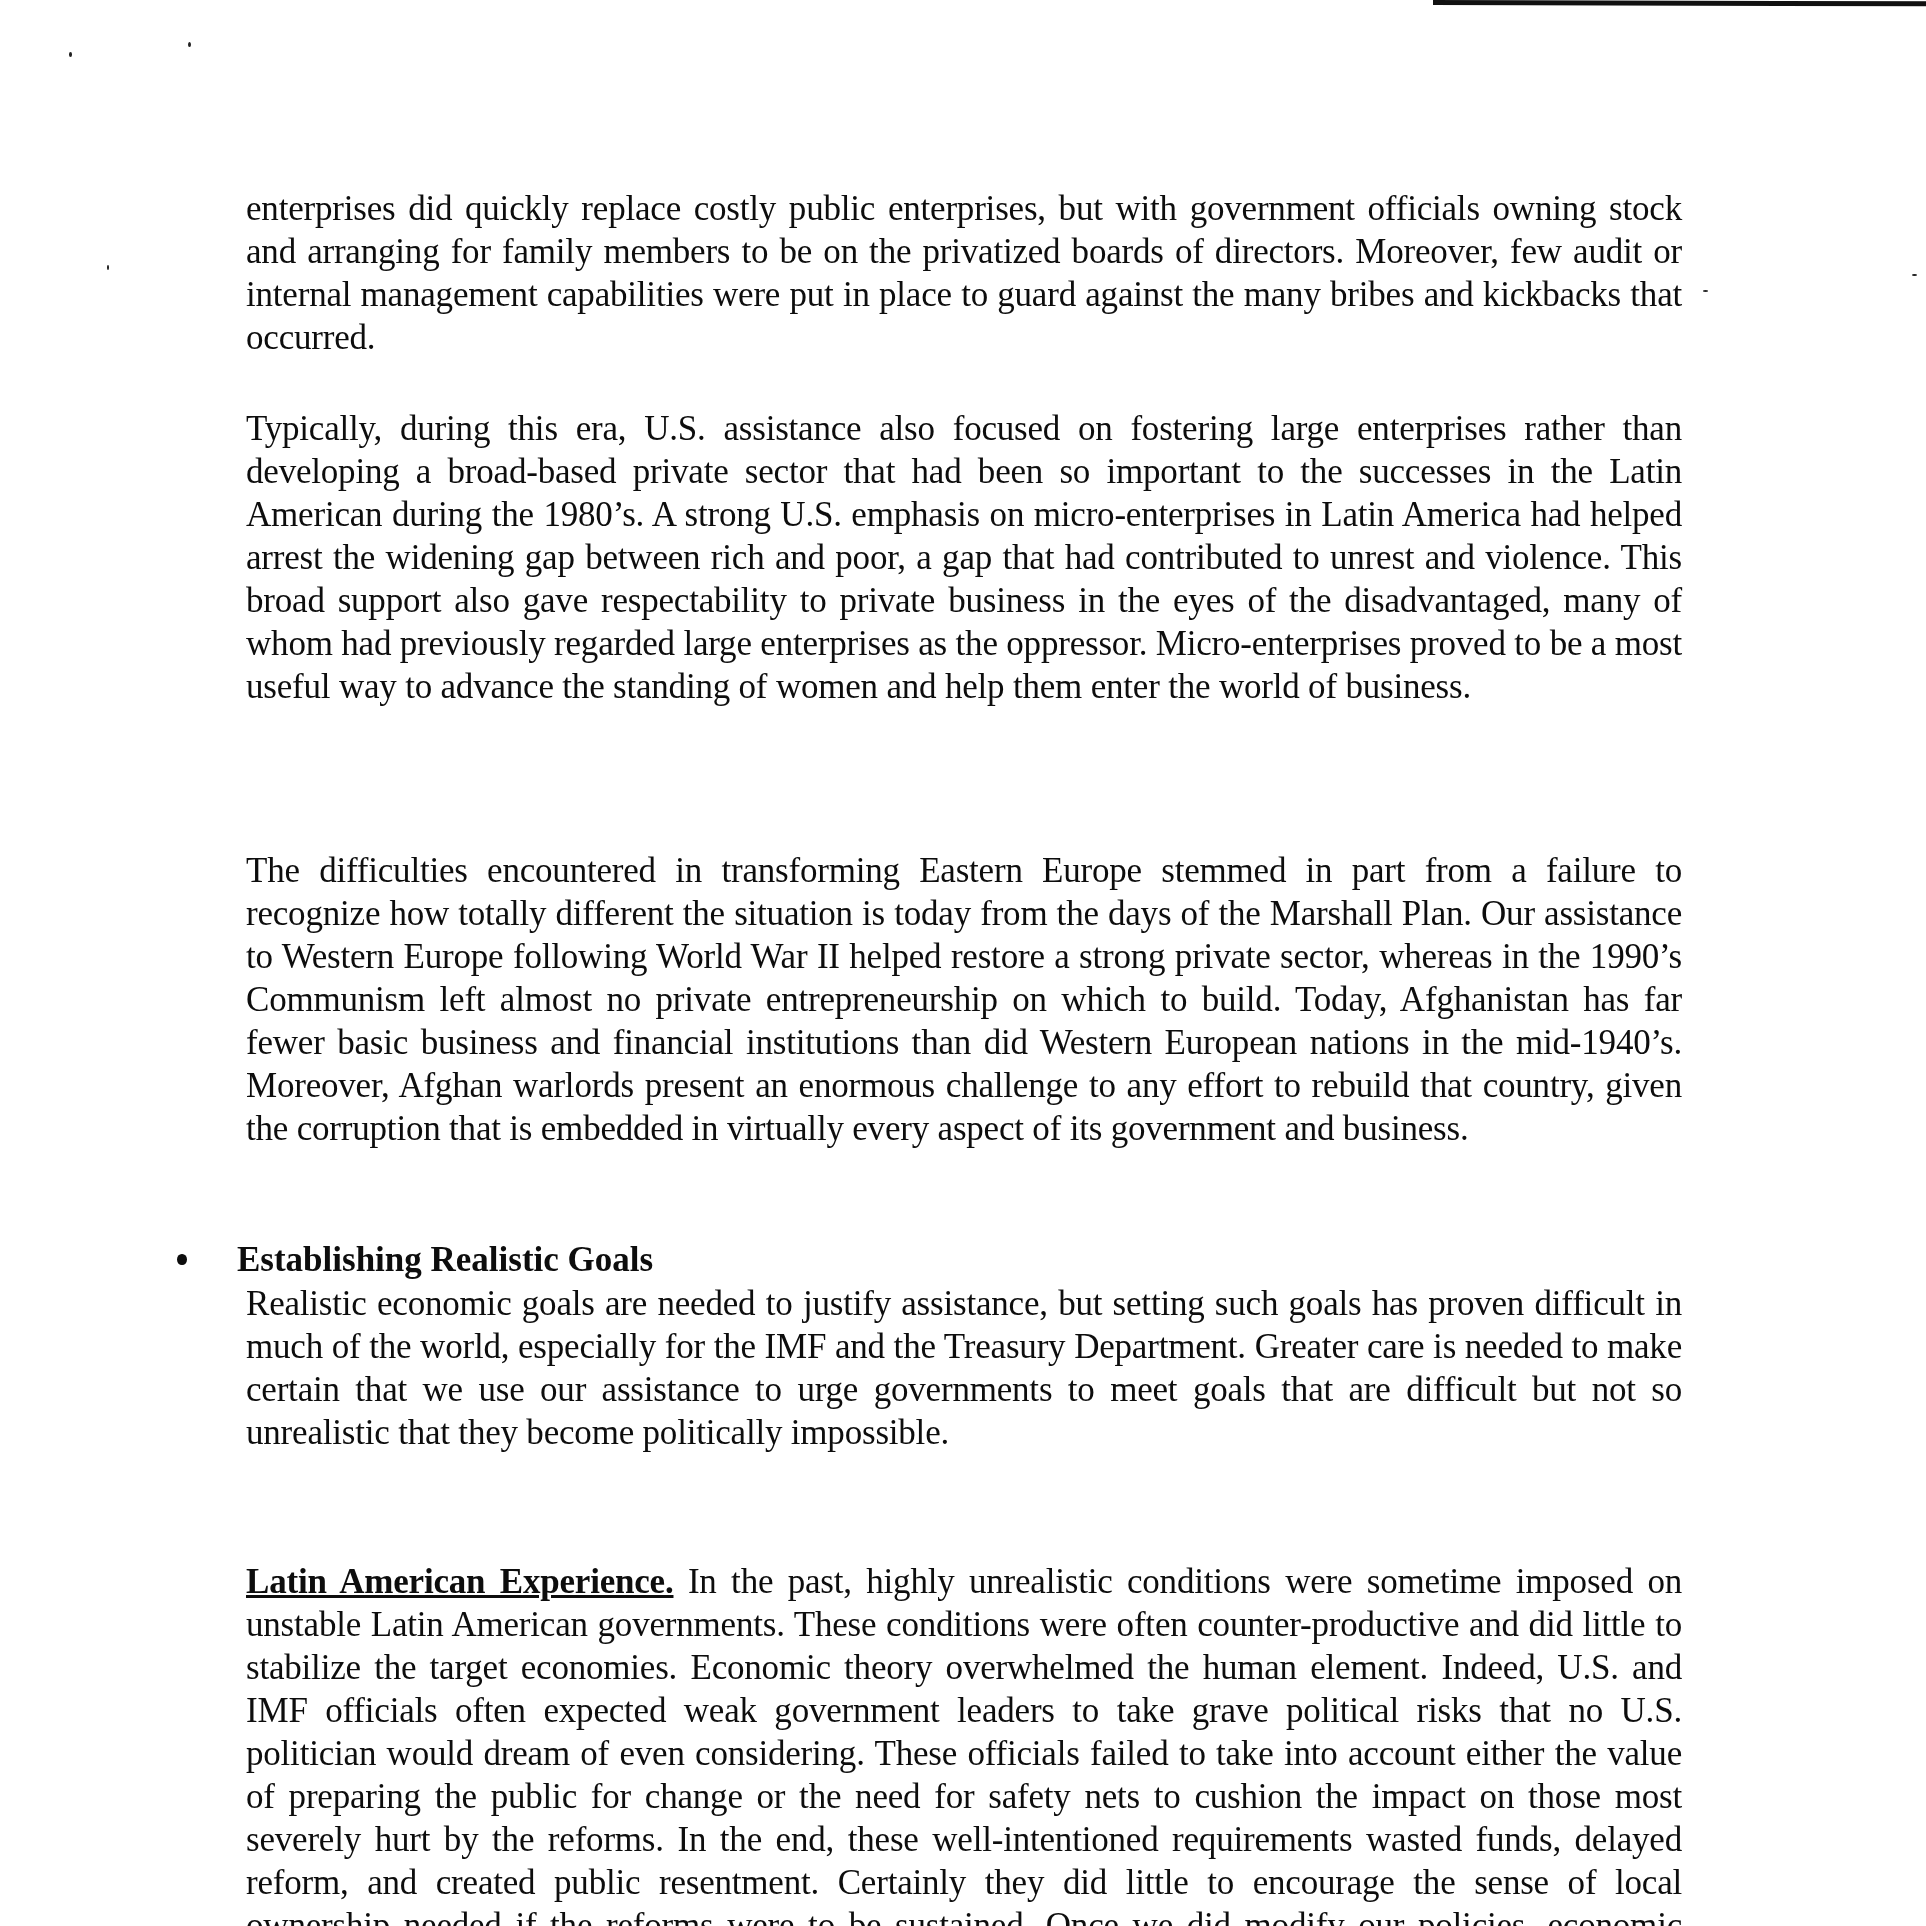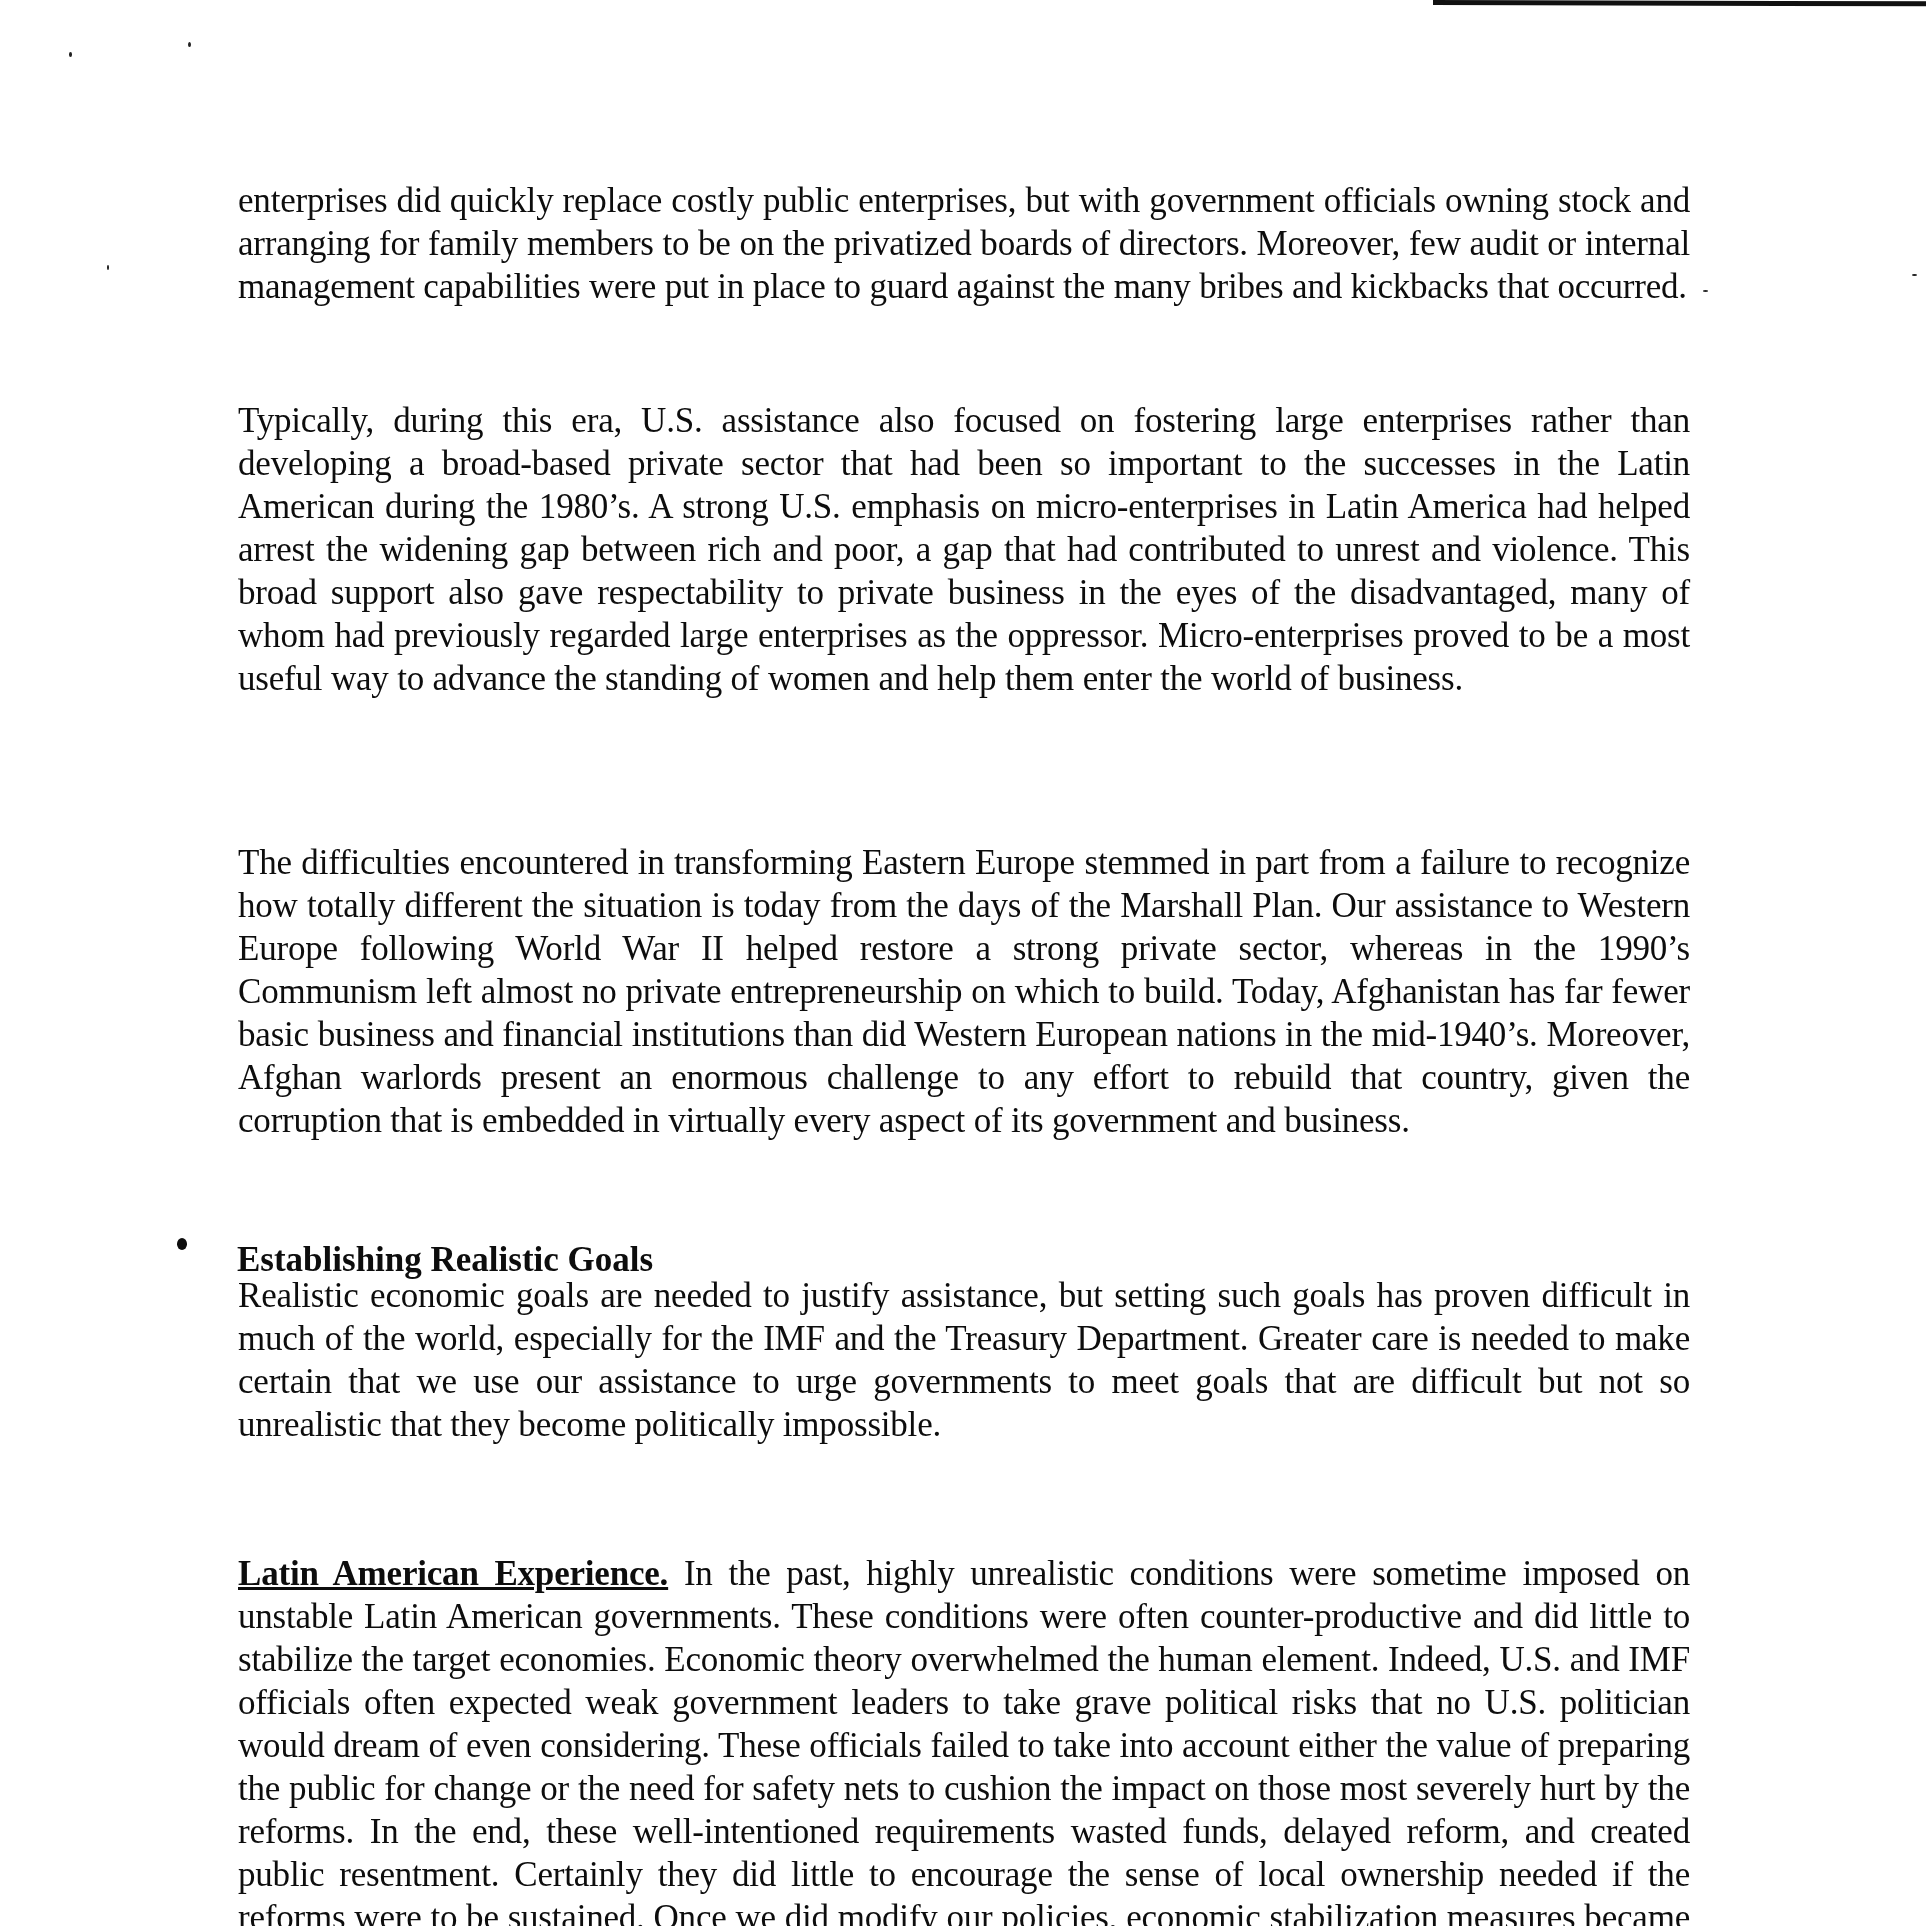--- a/index.html
+++ b/index.html
@@ -14,33 +14,33 @@
     position: absolute; top: 0; left: 1433px; width: 505px; height: 4.6px;
     background: #111; transform: rotate(0.15deg); transform-origin: left top;
   }
   .speck { position: absolute; background: #222; border-radius: 50%; }
 
   .body-text {
     position: absolute; left: 238px; width: 1452px;
     font-size: 35px; line-height: 43px;
     text-align: justify; letter-spacing: -0.2px;
   }
-  .body-text p { margin: 0; }
+  .body-text p { margin: 8px; }
   #p1 { top: 179px; }
   #p2 { top: 399px; font-family: Liberation Serif, serif; }
   #p3 { top: 841px; }
   #p4 { top: 1274px; }
   #p5 { top: 1552px; }
   .run-in { font-weight: bold; text-decoration: underline; }
 
   .heading-row {
     position: absolute; left: 177px; top: 1238px;
     font-size: 35px; line-height: 43px; font-weight: bold;
     font-family: "Liberation Serif", "DejaVu Serif", serif;
-    display: flex; 
+    display: flex; align-items: center;
   }
   .bullet {
     display: inline-block; width: 10px; height: 11.6px; border-radius: 50%;
     background: #0d0d0d; margin-right: 50px;
   }
 </style>
 </head>
 <body>
 
 <div class="page">

